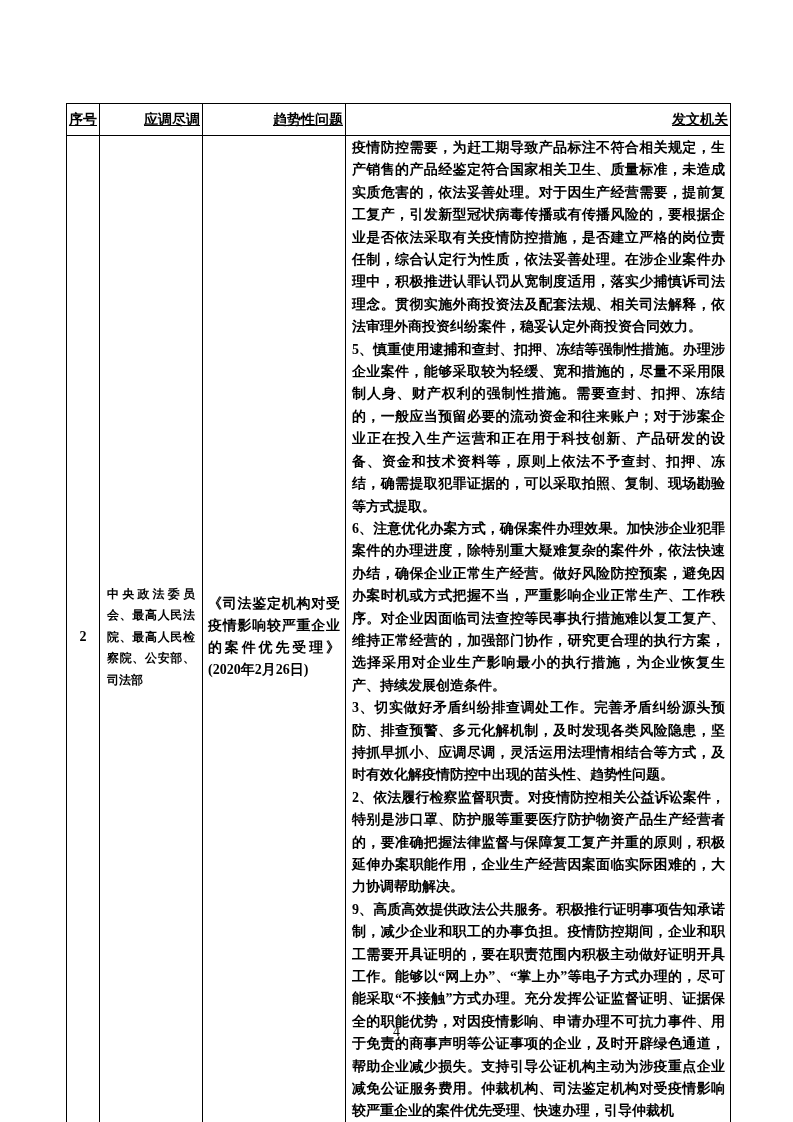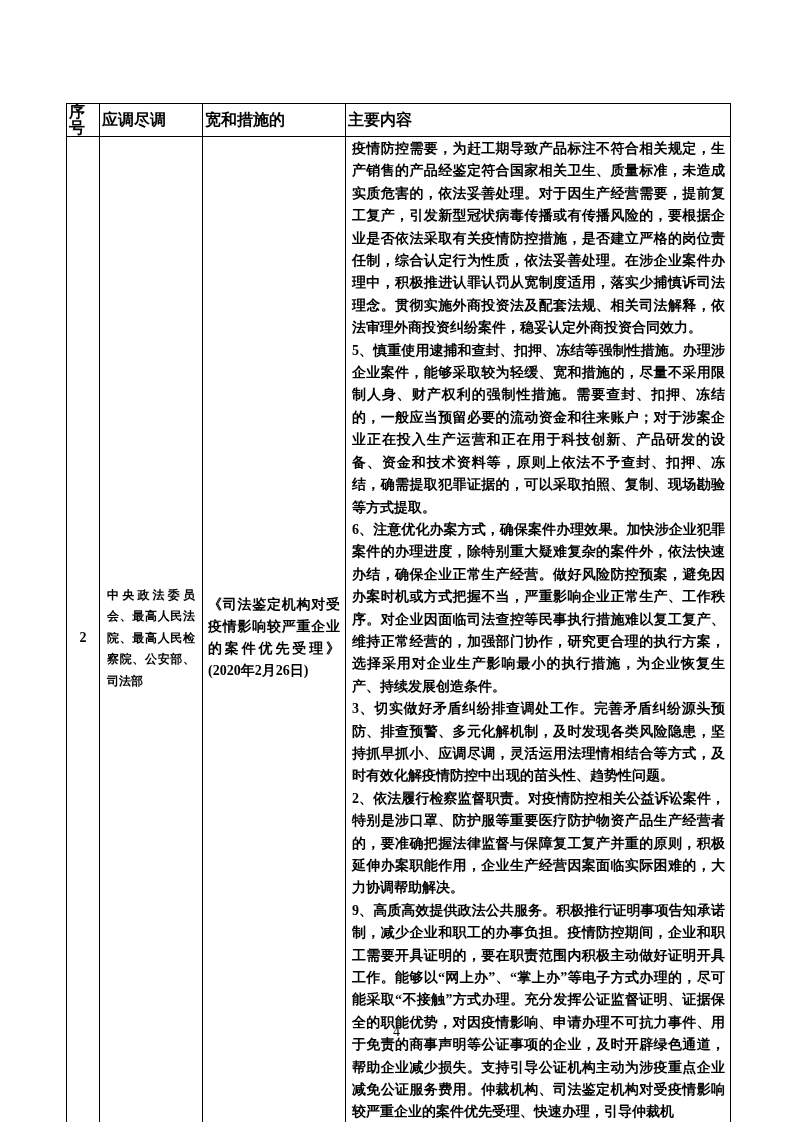--- a/index.html
+++ b/index.html
@@ -26,27 +26,28 @@
     border-collapse: collapse;
     table-layout: fixed;
   }
   table.doc-table th,
   table.doc-table td {
     border: 1px solid #000000;
     font-weight: bold;
     box-sizing: border-box;
   }
   th {
-    font-size: 16px;
+    font-size: 14px;
     line-height: 16px;
-    text-align: left;
+    text-align: right;
     vertical-align: middle;
     height: 32px;
     padding: 0 2px;
     font-weight: bold;
+    text-decoration: underline;
   }
   td.col-index {
     text-align: center;
     vertical-align: middle;
     font-size: 14px;
   }
   td.col-agency {
     vertical-align: middle;
     font-size: 12px;
     line-height: 21.5px;
@@ -91,22 +92,22 @@
     <colgroup>
       <col style="width:33px">
       <col style="width:103px">
       <col style="width:143px">
       <col style="width:385px">
     </colgroup>
     <thead>
       <tr>
         <th>序号</th>
         <th>应调尽调</th>
-        <th>宽和措施的</th>
-        <th>主要内容</th>
+        <th>趋势性问题</th>
+        <th>发文机关</th>
       </tr>
     </thead>
     <tbody>
       <tr>
         <td class="col-index">2</td>
         <td class="col-agency">中央政法委员会、最高人民法院、最高人民检察院、公安部、司法部</td>
         <td class="col-doc">《司法鉴定机构对受疫情影响较严重企业的案件优先受理》(2020年2月26日)</td>
         <td class="col-content">
           <p>疫情防控需要，为赶工期导致产品标注不符合相关规定，生产销售的产品经鉴定符合国家相关卫生、质量标准，未造成实质危害的，依法妥善处理。对于因生产经营需要，提前复工复产，引发新型冠状病毒传播或有传播风险的，要根据企业是否依法采取有关疫情防控措施，是否建立严格的岗位责任制，综合认定行为性质，依法妥善处理。在涉企业案件办理中，积极推进认罪认罚从宽制度适用，落实少捕慎诉司法理念。贯彻实施外商投资法及配套法规、相关司法解释，依法审理外商投资纠纷案件，稳妥认定外商投资合同效力。</p>
           <p>5、慎重使用逮捕和查封、扣押、冻结等强制性措施。办理涉企业案件，能够采取较为轻缓、宽和措施的，尽量不采用限制人身、财产权利的强制性措施。需要查封、扣押、冻结的，一般应当预留必要的流动资金和往来账户；对于涉案企业正在投入生产运营和正在用于科技创新、产品研发的设备、资金和技术资料等，原则上依法不予查封、扣押、冻结，确需提取犯罪证据的，可以采取拍照、复制、现场勘验等方式提取。</p>

